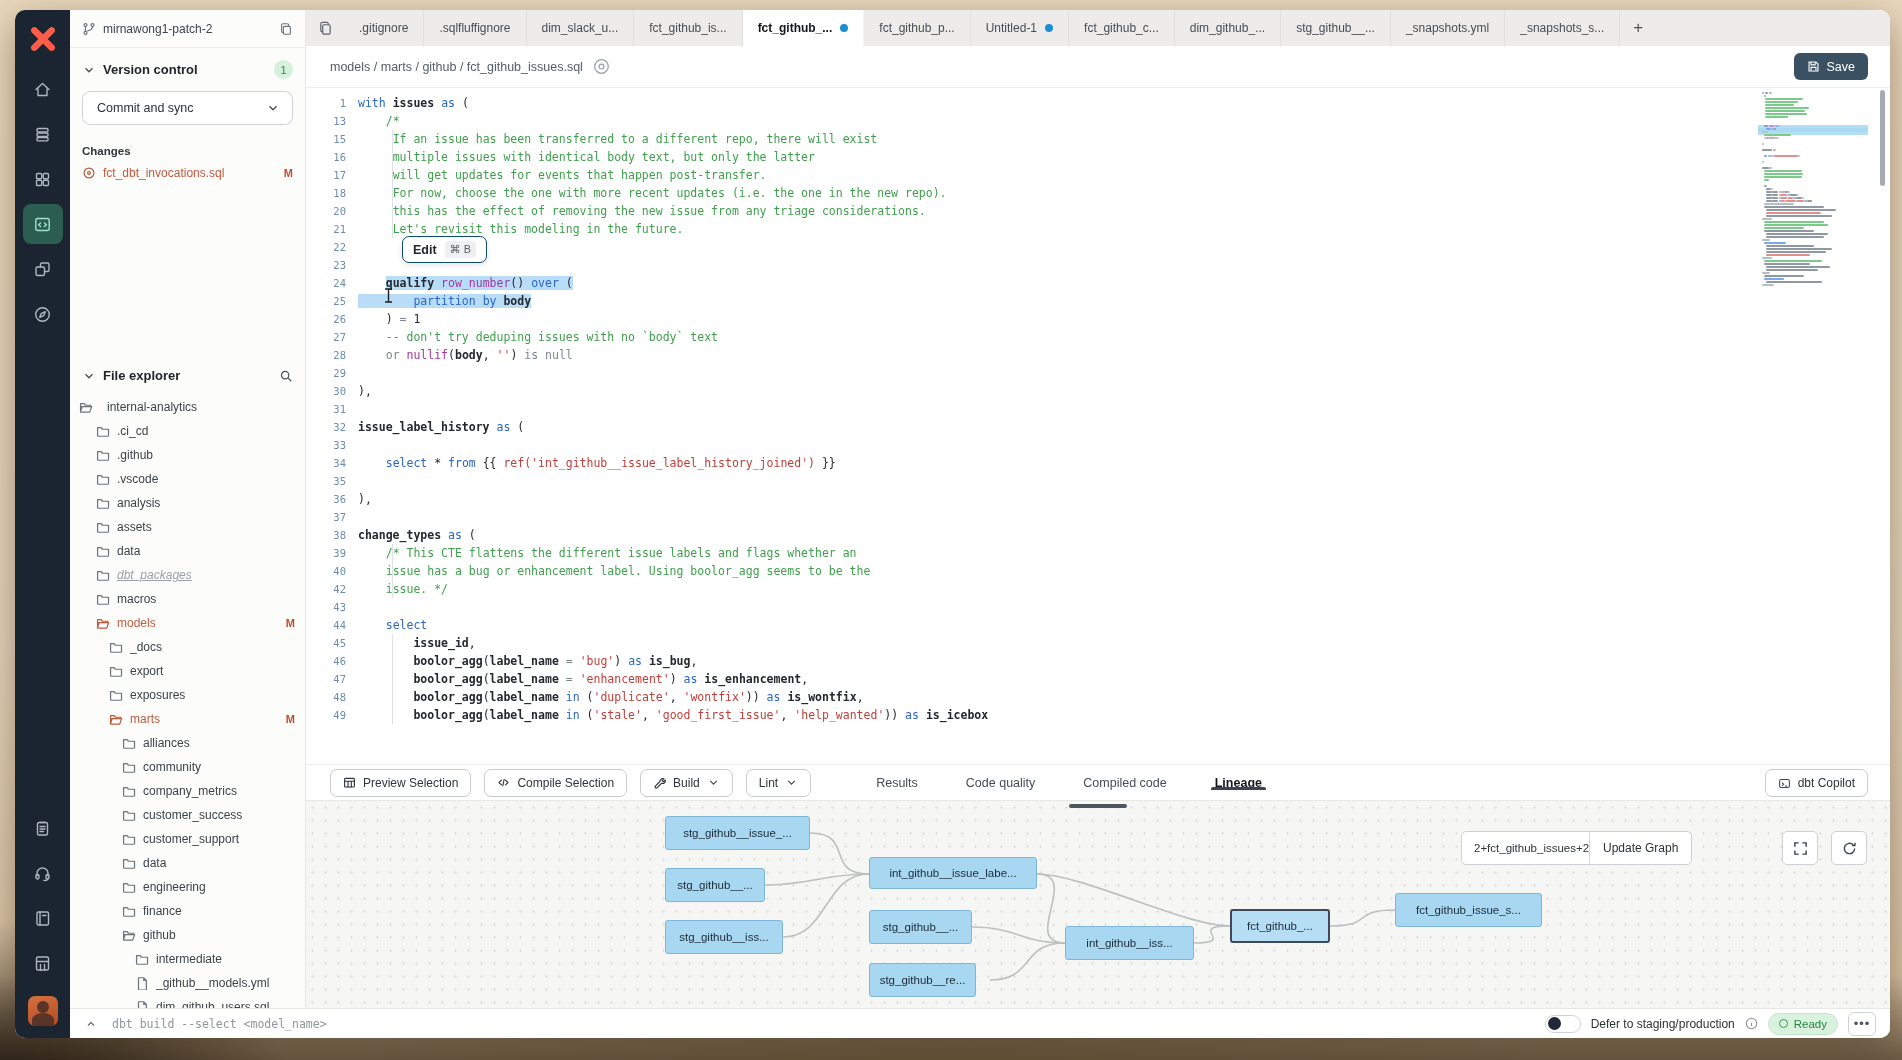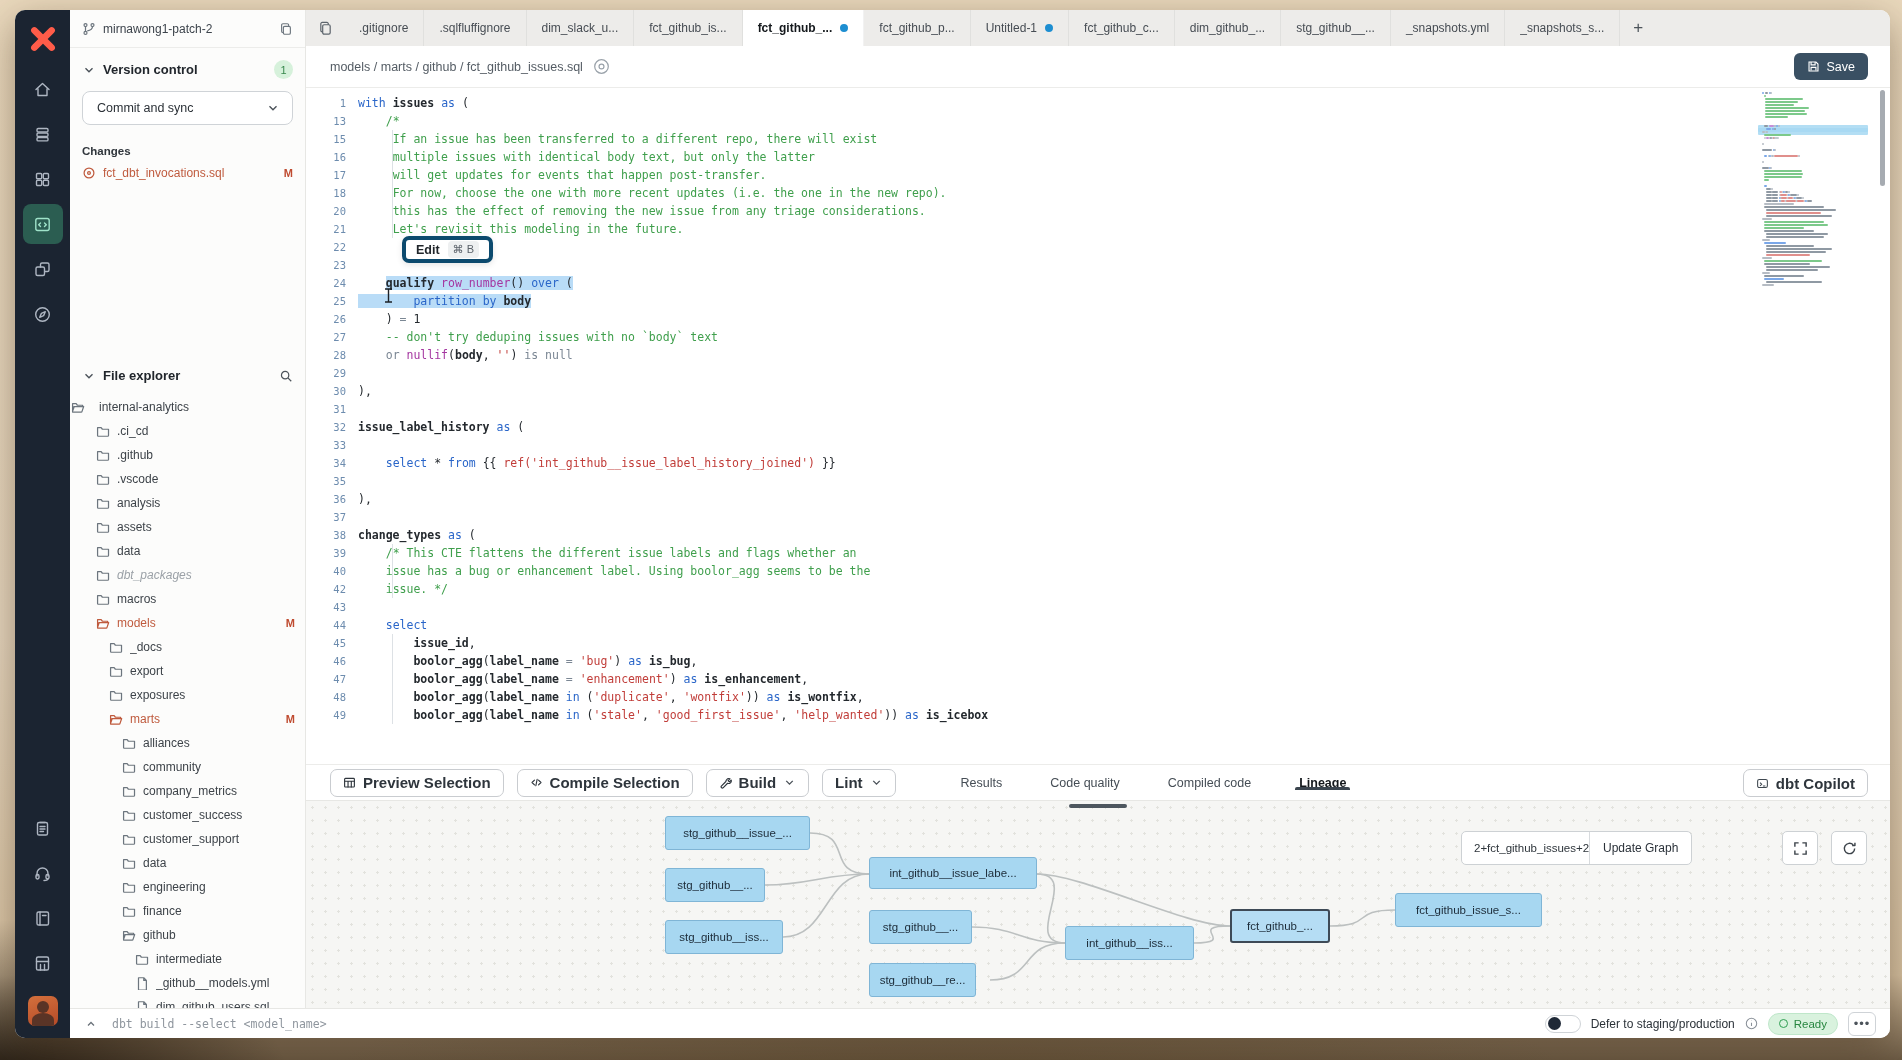--- a/index.html
+++ b/index.html
@@ -41,21 +41,21 @@
   .commit-btn{ margin-top:12px; height:34px; width:100%; background:#fff; border:1px solid #cfd3d7; border-radius:8px; display:flex; align-items:center; justify-content:space-between; padding:0 12px 0 14px; font-size:12.5px; color:#2b3137; cursor:pointer; }
   .changes-label{ margin-top:20px; font-size:11.5px; font-weight:bold; color:#30363c; }
   .change-row{ margin-top:9px; display:flex; align-items:center; gap:7px; cursor:pointer; }
   .change-row .fname{ flex:1; font-size:12px; color:#bf5a3d; white-space:nowrap; overflow:hidden; }
   .m-badge{ font-size:11px; font-weight:bold; color:#bf4b30; }
   .fe-head{ flex:none; padding:10px 12px; display:flex; align-items:center; gap:7px; }
   .tree{ flex:1; overflow:hidden; padding:2px 0 0; }
   .tree-row{ height:24px; display:flex; align-items:center; gap:7px; padding-right:10px; font-size:12px; color:#3d4349; cursor:pointer; white-space:nowrap; }
   .tree-row .t-label{ flex:1; overflow:hidden; }
   .tree-row.orange, .tree-row.orange .t-icon{ color:#bf5a3d; }
-  .tree-row.muted{ color:#9ba1a7; font-style:italic; }
+  .tree-row.muted{ color:#9ba1a7; font-style:italic;text-decoration:underline; }
   .t-icon{ width:14px; height:14px; flex:none; color:#6c757e; }
   
   .main{ flex:1; min-width:0; display:flex; flex-direction:column; }
   .tabbar{ height:36px; flex:none; background:#edecea; display:flex; align-items:stretch; overflow:hidden; }
   .tab-lead{ width:38px; flex:none; display:flex; align-items:center; justify-content:center; color:#5d656d; cursor:pointer; }
   .tab{ display:flex; align-items:center; padding:0 15px; font-size:12px; color:#464c53; border-right:1px solid rgba(0,0,0,.05); cursor:pointer; white-space:nowrap; }
   .tab.active{ background:#fff; color:#14181c; font-weight:bold; }
   .tab .dot{ width:5px; height:5px; border-radius:50%; background:#fff; border:4px solid #1d8ed1; margin-left:8px; flex:none; }
   .tab-plus{ width:36px; flex:none; display:flex; align-items:center; justify-content:center; font-size:17px; color:#4c535a; cursor:pointer; }
   .crumb-row{ height:42px; flex:none; background:#fff; border-bottom:1px solid #ececea; display:flex; align-items:center; padding:0 22px 0 24px; gap:10px; }
@@ -64,32 +64,32 @@
   
   .editor{ flex:1; position:relative; background:#fff; overflow:hidden; font-family:"DejaVu Sans Mono",monospace; }
   .code-lines{ position:absolute; left:0; top:6px; right:0; }
   .cl{ height:18px; display:flex; align-items:center; font-size:11.5px; line-height:18px; position:relative; }
   .cl .ln{ width:52px; flex:none; text-align:right; padding-right:12px; color:#6d8cae; font-size:10.5px; }
   .cl .ct{ white-space:pre; position:relative; }
   .tk-kw{ color:#2a66c9; } .tk-id{ color:#24292e; font-weight:bold; } .tk-fn{ color:#a436a0; }
   .tk-str{ color:#c13d39; } .tk-com{ color:#3f9f4c; } .tk-mut{ color:#7b8794; } .tk-pl{ color:#24292e; }
   .sel-bg{ background:#b9dcf7; }
   .guide{ position:absolute; left:86px; top:0; bottom:0; width:1px; background:#dde1e5; }
-  .edit-tip{ position:absolute; left:96px; top:148px; height:27px; background:#fff; border:4px solid #0c4a6e; border-radius:7px; box-shadow:0 2px 6px rgba(0,0,0,.10); display:flex; align-items:center; gap:8px; padding:0 10px; font-family:"Liberation Sans",sans-serif; z-index:4; }
+  .edit-tip{ position:absolute; left:96px; top:148px; height:27px; background:#fff; border:1px solid #0c4a6e; border-radius:7px; box-shadow:0 2px 6px rgba(0,0,0,.10); display:flex; align-items:center; gap:8px; padding:0 10px; font-family:"Liberation Sans",sans-serif; z-index:4; }
   .edit-tip .t{ font-size:12.5px; font-weight:bold; color:#21262b; }
   .edit-tip .k{ font-size:11px; color:#5a6169; background:#eef0f1; border-radius:4px; padding:2px 5px; }
   .ibeam{ position:absolute; left:78px; top:200px; width:9px; height:15px; z-index:5; }
   .minimap{ position:absolute; top:4px; right:26px; width:102px; z-index:3; }
   .mm-row{ height:2px; margin-bottom:1px; position:relative; }
   .mm-seg{ position:absolute; top:0; height:2px; border-radius:1px; }
   .mm-selband{ position:absolute; left:-4px; right:-4px; height:7px; background:#a6d8f2; opacity:.85; border-radius:1px; }
   .vscroll{ position:absolute; top:2px; right:5px; width:5px; height:96px; border-radius:3px; background:#969ca3; opacity:.85; }
   
   .toolbar{ height:36px; flex:none; background:#fff; border-top:1px solid #ececea; display:flex; align-items:center; padding:0 22px 0 24px; gap:13px; position:relative; }
-  .tb-btn{ height:28px; background:#fff; border:1px solid #c9ccd0; border-radius:7px; display:flex; align-items:center; gap:7px; padding:0 12px; font-size:15px; font-weight:bold; color:#2e353c; cursor:pointer; font-family:inherit; }
+  .tb-btn{ height:28px; background:#fff; border:1px solid #c9ccd0; border-radius:7px; display:flex; align-items:center; gap:7px; padding:0 12px; font-size:12px; font-weight:normal; color:#2e353c; cursor:pointer; font-family:inherit; }
   .tb-btn svg{ width:13px; height:13px; }
   .tb-tabs{ display:flex; align-items:center; height:100%; margin-left:52px; gap:48px; }
   .tb-tab{ display:flex; align-items:center; font-size:12.5px; color:#454d55; cursor:pointer; position:relative; }
   .tb-tab.active{ color:#14181c; font-weight:bold; }
   .tb-tab.active::after{ content:""; position:absolute; left:-4px; right:-4px; bottom:0; height:3px; background:#3b454f; border-radius:2px 2px 0 0; }
   .copilot{ position:absolute; right:22px; top:4px; }
   
   .canvas{ height:208px; flex:none; position:relative; background:#f6f6f4; border-top:1px solid #e7e7e4;
     background-image:radial-gradient(#e2e2dd 1px, transparent 1.2px); background-size:13px 13px; overflow:hidden; }
   .drag-handle{ position:absolute; left:50%; top:3px; transform:translateX(-50%); width:58px; height:4px; border-radius:2px; background:#4e575f; cursor:row-resize; }
@@ -245,21 +245,21 @@
           <svg class="icon-sm" viewBox="0 0 16 16" fill="none" stroke="#4c535a" stroke-width="1.6">
               <path d="M4 6l4 4 4-4"></path>
             </svg>
           <span class="sec-title">File explorer</span>
           <svg class="icon-sm" viewBox="0 0 16 16" fill="none" stroke="#4c535a" stroke-width="1.4">
               <circle cx="7" cy="7" r="4.2"></circle>
               <path d="M10.2 10.2 L14 14"></path>
             </svg>
         </div>
         <div class="tree" id="file-tree">
-            <div class="tree-row" style="padding-left: 1px; gap: 14px;">
+            <div class="tree-row" style="padding-left: 9px; gap: 14px;">
               <span class="t-icon"><svg class="" viewBox="0 0 16 16" fill="none" stroke="currentColor" stroke-width="1.4" stroke-linejoin="round" stroke-linecap="round">
                   <path d="M1.8 4.2h4.1l1.4 1.8h6V7.5H3.2L1.8 13z M1.8 13l1.9-5.5h10.8L12.6 13a1 1 0 0 1-1 .8H1.8z"></path>
                 </svg></span>
               <span class="t-label">internal-analytics</span>
             </div>
             <div class="tree-row" style="padding-left: 26px;">
               <span class="t-icon"><svg class="" viewBox="0 0 16 16" fill="none" stroke="currentColor" stroke-width="1.4" stroke-linejoin="round" stroke-linecap="round">
                   <path d="M1.8 4.2h4.1l1.4 1.8h7V13a1 1 0 0 1-1 1H2.8a1 1 0 0 1-1-1z"></path>
                 </svg></span>
               <span class="t-label">.ci_cd</span>

